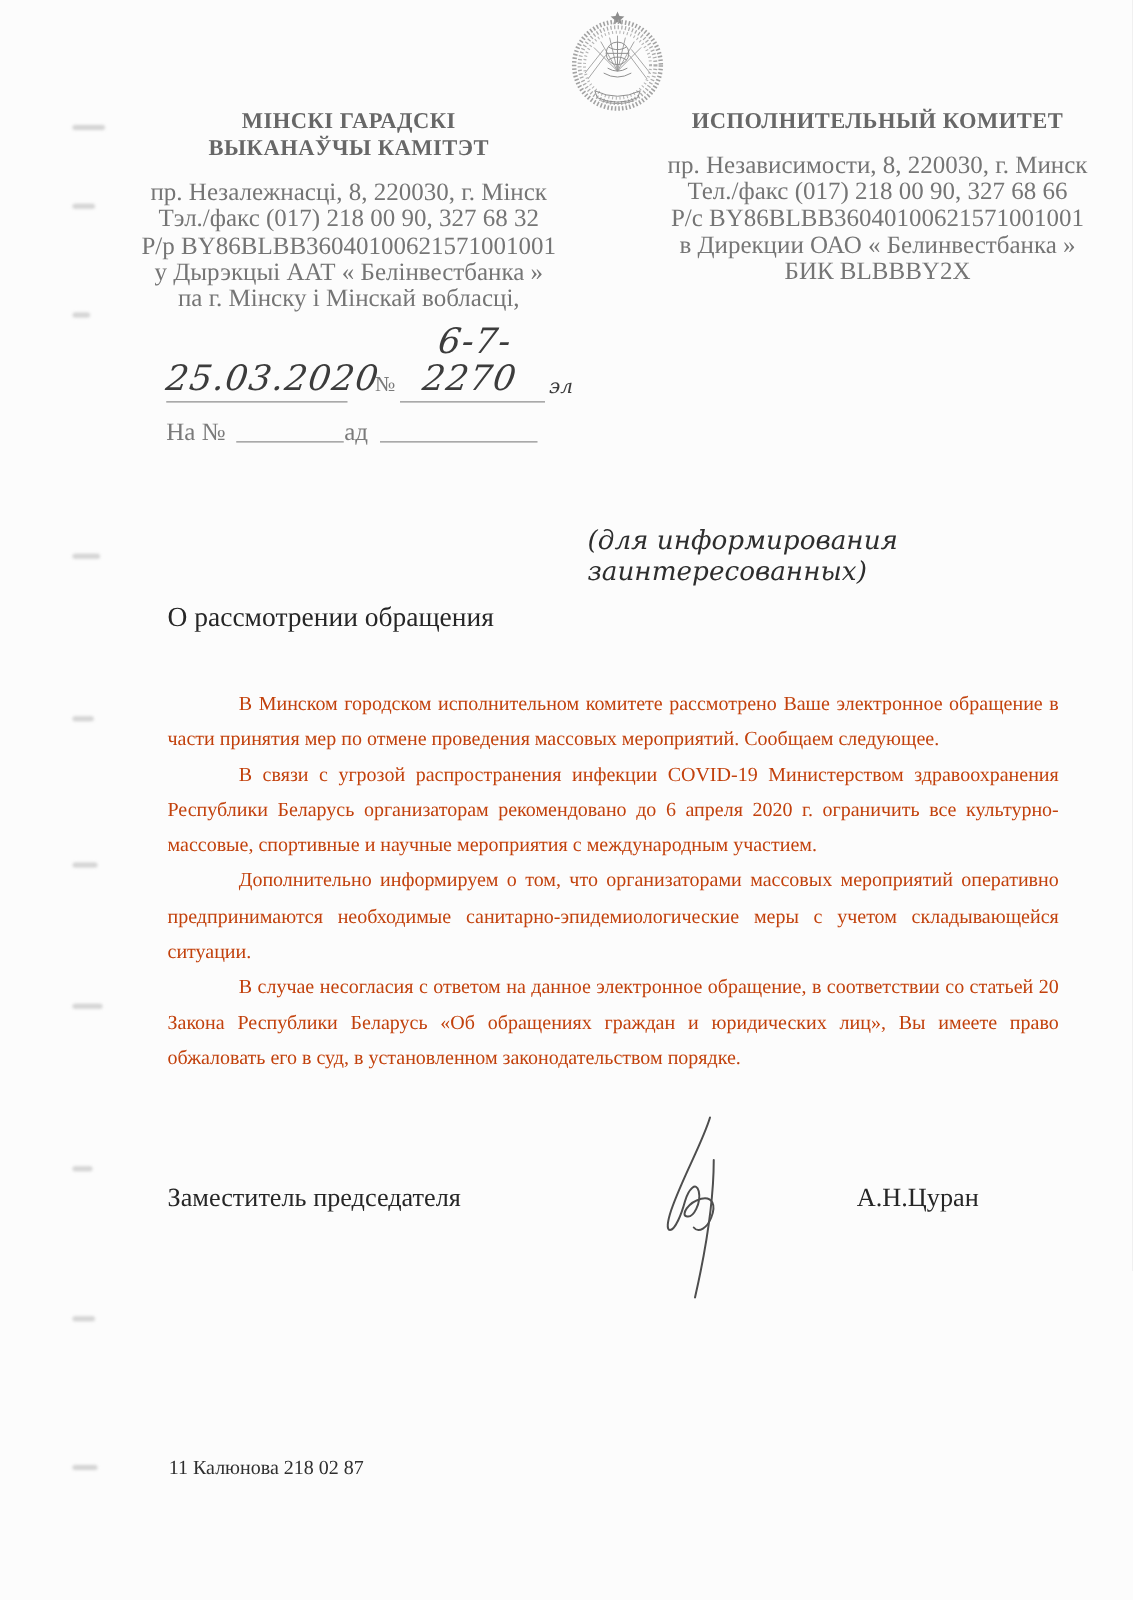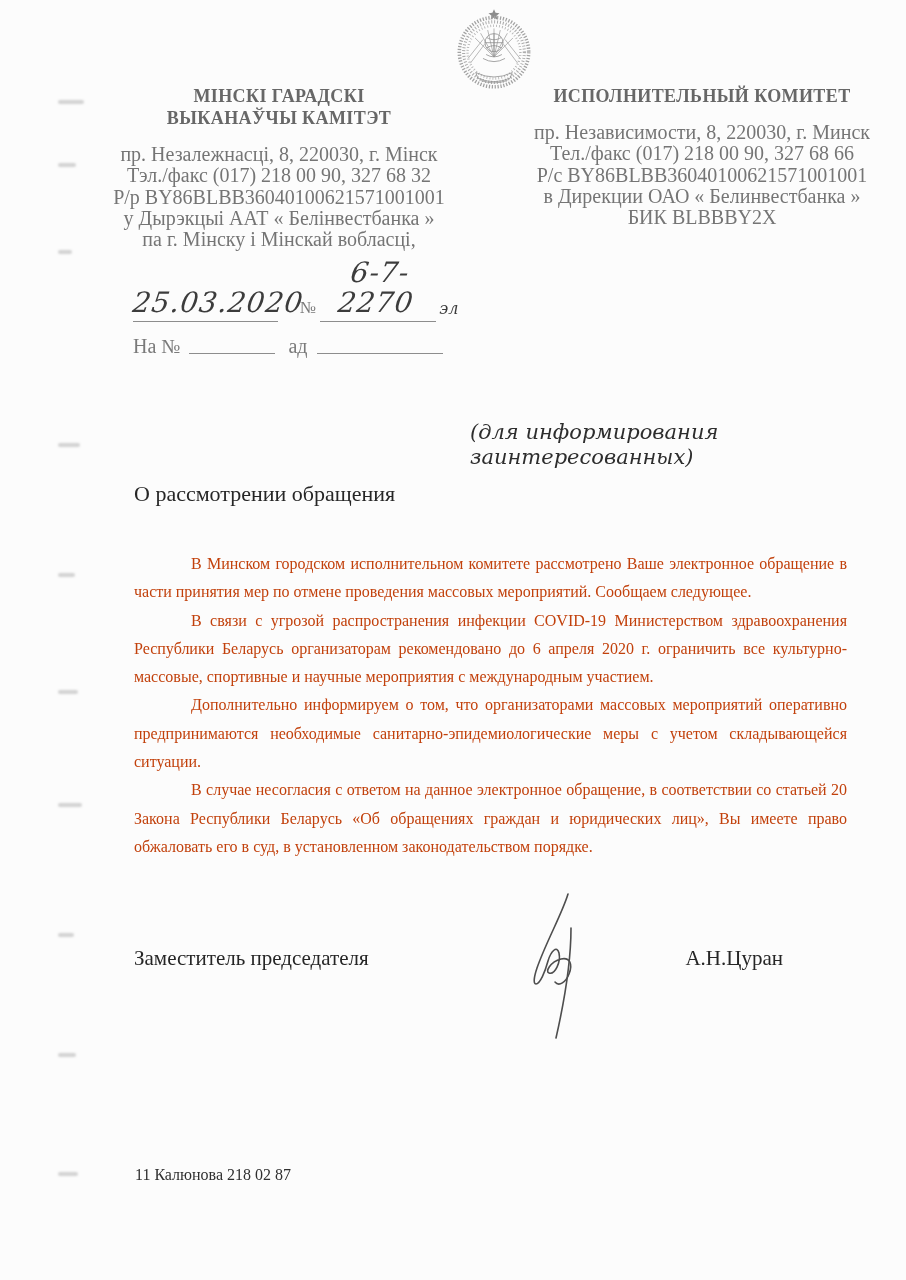--- a/index.html
+++ b/index.html
@@ -36,21 +36,21 @@
   .date-cell .hw-inner { display:inline-block; transform:skewX(-8deg); letter-spacing:1px; }
   .no-label { font-size:17px; margin:0 4px 4px 22px; }
   .num-cell { width:116px; border-bottom:1.3px solid #8d8d8d;
     text-align:center; font-size:28px; line-height:30px; padding-bottom:3px; }
   .num-cell .hw-inner { display:inline-block; transform:skewX(-8deg); letter-spacing:1px; }
   .num-suffix { font-size:16px; margin:0 0 4px 3px; }
   .ref-row2 { display:flex; align-items:flex-start; margin-top:13px; font-size:20px; }
   .blank { display:inline-block; border-bottom:1.3px solid #8d8d8d; height:18px; }
   .blank.b1 { width:86px;  margin-left:9px; }
   .blank.b2 { width:126px; margin-left:10px; }
-  .ad-label { margin-left:13px; }
+  .ad-label { }
 
   
   .note { position:absolute; left:470px; top:420px;
     font-family:"DejaVu Serif",serif; font-style:italic;
     font-size:21px; line-height:25px; color:#2d2d2d; }
 
   
   .subject { position:absolute; left:134px; top:481px; font-size:22px; color:#262626; }
 
   

